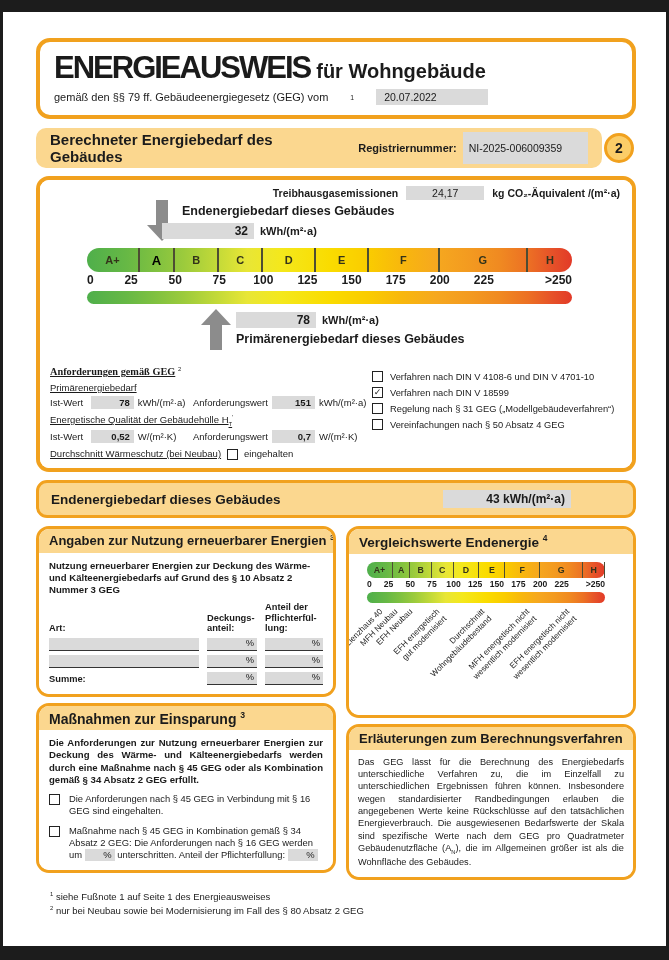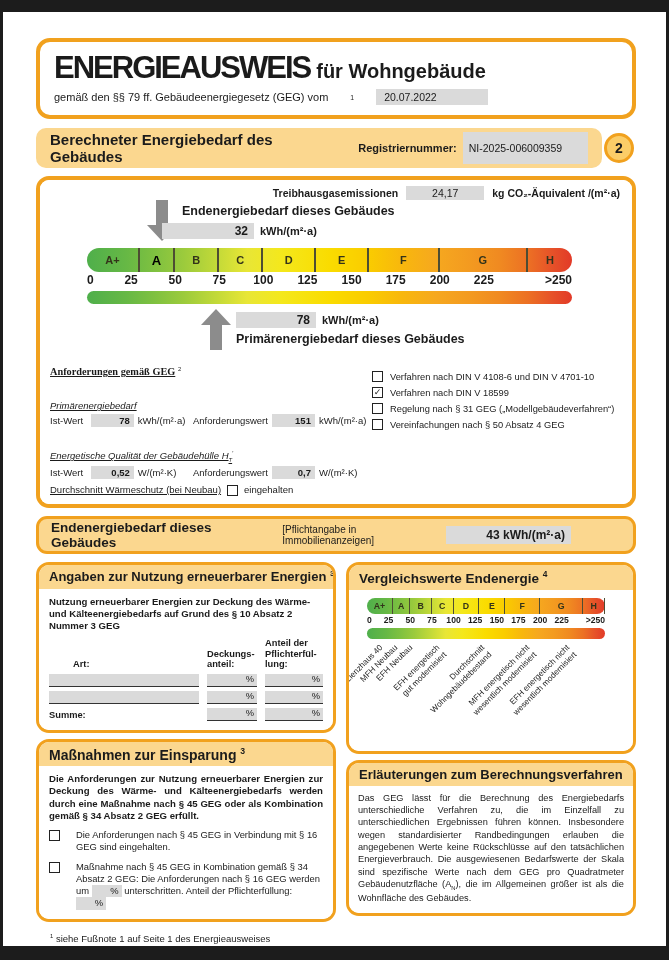--- a/index.html
+++ b/index.html
@@ -71,21 +71,21 @@
   .pri-valrow { position:absolute; left:186px; top:6px; display:flex; align-items:center; gap:6px; }
   .pribox { width:80px; }
   .pri-label { position:absolute; left:186px; top:26px; font-size:12.5px; font-weight:bold; }
 
   
   .details { display:flex; gap:4px; margin-top:4px; }
   .det-left { width:318px; font-size:9.5px; }
   .det-right { flex:1; font-size:9.3px; }
   .u { text-decoration:underline; }
   .det-title { font-weight:bold; font-size:10.3px; text-decoration:underline; white-space:nowrap;font-family:Liberation Serif, serif; }
-  .det-sub { margin-top:23px;font-style:italic; }
+  .det-sub { margin-top:5px; }
   .det-row { display:flex; align-items:center; gap:4px; margin-top:3px; }
   .lbl-ist { width:42px; }
   .ibox { width:48px; text-align:right; padding:1px 4px; font-weight:bold; }
   .det-unit { width:56px; }
   .lbl-anf { margin-left:2px; }
   .chk-row { display:flex; align-items:flex-start; gap:6px; margin-top:5px; }
   .cbx { width:11px; height:11px; border:1.5px solid #222; font-size:9px; line-height:9px; text-align:center; flex:none; margin-top:1px; background:#fff; }
   .vf-item { display:flex; align-items:flex-end; gap:7px; margin-top:4px; }
   .vf-item .t { flex:1; }
   .det-right .det-title { font-size:9.6px; letter-spacing:-0.1px; }
@@ -99,30 +99,30 @@
   
   .cols { display:flex; gap:10px; margin-top:8px; align-items:flex-start; }
   .col-l { width:300px; }
   .col-r { flex:1; }
   .sm-head { background:var(--band); padding:4px 10px; font-weight:bold; font-size:13px; white-space:nowrap; }
   .sm-body { padding:7px 10px 9px; background:#fff; }
 
   .intro-b { font-weight:bold; font-size:9.6px; line-height:1.28; }
   .ren-table { margin-top:6px; font-size:9.3px; }
   .ren-hdr { display:flex; gap:8px; align-items:flex-end; font-weight:bold; line-height:1.12; }
-  .ren-hdr .c1 { flex:1;margin-left:24px; }
+  .ren-hdr .c1 { flex:1; }
   .c2 { width:50px; }
   .c3 { width:58px; }
   .pre { white-space:pre-line; }
   .ren-row { display:flex; gap:8px; margin-top:4px; align-items:flex-end; }
   .strip { flex:1; height:13px; background:var(--gray); border-bottom:1.6px solid #333; }
   .pct { height:13px; background:var(--gray); border-bottom:1.6px solid #333; text-align:right; padding-right:3px; font-size:9.3px; }
   .sum-lbl { flex:1; font-weight:bold; padding-bottom:1px; }
 
-  .ms-item { display:flex; gap:16px; margin-top:7px; font-size:9.4px; line-height:1.3; }
+  .ms-item { display:flex; gap:9px; margin-top:7px; font-size:9.4px; line-height:1.3; }
   .minibox { display:inline-block; width:30px; background:var(--gray); text-align:right; padding-right:3px; }
 
   
   .vg-body { padding:8px 10px 4px; background:#fff; position:relative; }
   .sletters { margin-left:8px; width:238px; height:16px; border-radius:8px; display:flex; }
   .sletters .seg { font-size:8.8px; border-right:1.6px solid #4d4d33; }
   .sticks { position:relative; margin-left:8px; width:238px; height:13px; font-weight:bold; font-size:8.6px; }
   .sticks .tk { top:1px; }
   .sgrad { margin-left:8px; width:238px; height:11px; border-radius:6px; margin-top:1px; }
   .vglabels { position:relative; height:106px; margin-top:2px; }
@@ -269,21 +269,20 @@
             <span class="t">Vereinfachungen nach § 50 Absatz 4 GEG</span>
           </div>
         </div>
       </div>
 
     </div>
   </div>
 
   <div class="endband">
     <span class="t1">Endenergiebedarf dieses Gebäudes</span>
-    <span class="t2">[Pflichtangabe in Immobilienanzeigen]</span>
     <span class="gbox endvalbox">43 kWh/(m²·a)</span>
   </div>
 
   <div class="cols">
     <div class="col-l">
 
       <div class="section sec-border3" style="margin-top:0">
         <div class="sm-head"><span>Angaben zur Nutzung erneuerbarer Energien</span> <sup>3</sup></div>
         <div class="sm-body">
           <div class="intro-b">Nutzung erneuerbarer Energien zur Deckung des Wärme- und Kälteenergiebedarfs auf Grund des § 10 Absatz 2 Nummer 3 GEG</div>

